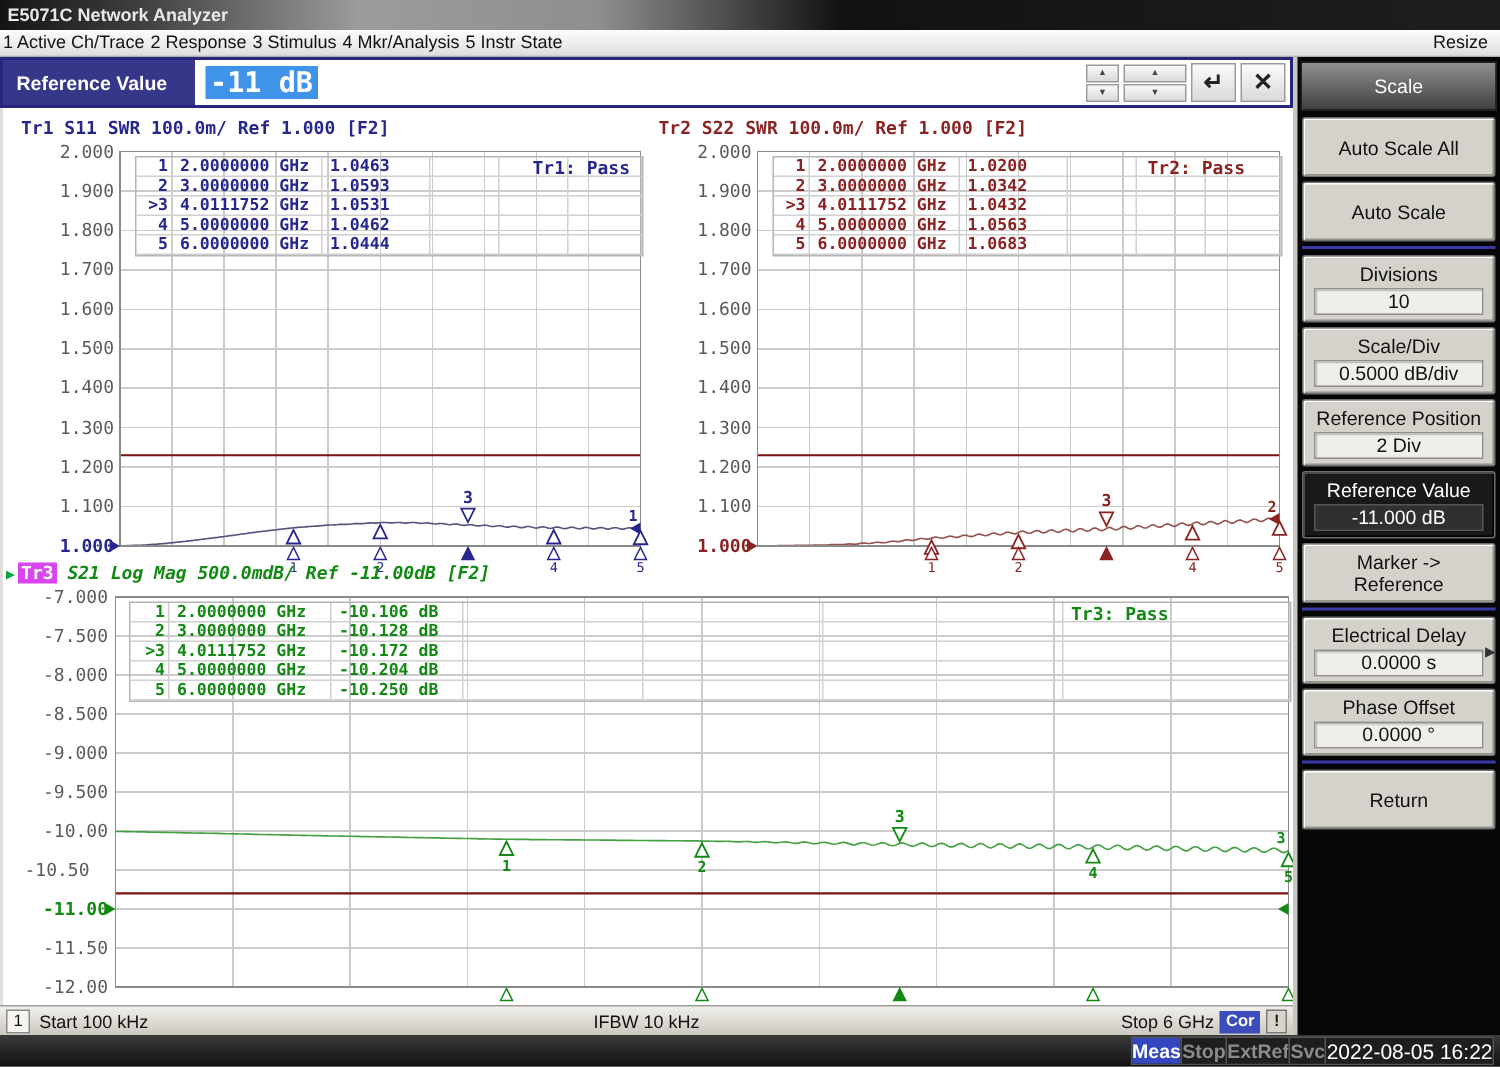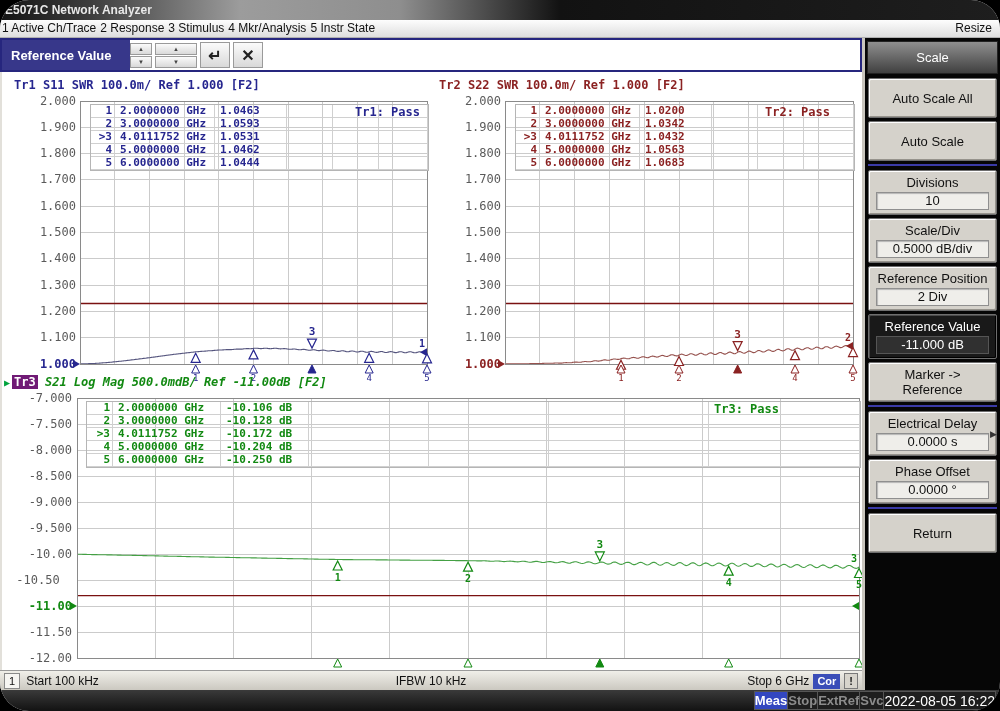--- a/index.html
+++ b/index.html
@@ -1,17 +1,17 @@
 <!DOCTYPE html>
 <html><head>
 <meta charset="utf-8">
 <style>
   html,body{margin:0;padding:0;background:#000;}
   #app{position:relative;width:1000px;height:711px;background:#fff;overflow:hidden;
-       font-family:"Liberation Sans",sans-serif;border-radius:29px;}
+       font-family:"Liberation Sans",sans-serif;}
   
   #titlebar{position:absolute;top:0;left:0;width:1000px;height:20px;
     background:linear-gradient(90deg,#141414 0%,#3d3d3d 9%,#9c9c9c 24%,#8e8e8e 40%,#121212 56%,#1e1e1e 100%);
     color:#e8e8e8;font-size:12px;font-weight:bold;line-height:20px;padding-left:5px;box-sizing:border-box;}
   #menubar{position:absolute;top:20px;left:0;width:1000px;height:18px;
     background:linear-gradient(#fdfdfd,#dedede);border-bottom:1px solid #b0b0b0;
     display:flex;align-items:center;font-size:12px;color:#111;box-sizing:border-box;}
   .menu-item{padding:0 2px;line-height:17px;}
   #menu-resize{margin-left:auto;padding:0 8px;}
   
@@ -97,20 +97,23 @@
         <span class="menu-item">2 Response</span>
         <span class="menu-item">3 Stimulus</span>
         <span class="menu-item">4 Mkr/Analysis</span>
         <span class="menu-item">5 Instr State</span>
       </span>
     <span class="menu-item" id="menu-resize">Resize</span>
   </div>
 
   <div id="entrybar">
     <div id="entry-label">Reference Value</div>
+    <div id="entry-input">
+      <span id="entry-value">-11 dB</span>
+    </div>
     <div id="entry-controls">
       <div class="spin">
         <div class="sbtn">
             <span>▲</span>
           </div>
         <div class="sbtn">
             <span>▼</span>
           </div>
       </div>
       <div class="spin wide">
@@ -340,21 +343,21 @@
         <div class="cell c-e"></div>
         <div class="cell c-e"></div>
         <div class="cell c-n">5</div>
         <div class="cell c-f">6.0000000 GHz</div>
         <div class="cell c-v">1.0683</div>
         <div class="cell c-e"></div>
         <div class="cell c-e"></div>
         <div class="cell c-e"></div>
       </div>
       <div class="pass" style="left: 763px; top: 33px; color: rgb(139, 34, 34);">Tr2: Pass</div>
-      <div class="chart-header" style="left: 2px; top: 303px;"><span class="act-arrow" style="color: rgb(0, 163, 61);">▶</span><span class="chip" style="background: #701a75;">Tr3</span><span style="color: rgb(18, 137, 18); font-style: italic;"> S21 Log Mag 500.0mdB/ Ref -11.00dB [F2]</span></div>
+      <div class="chart-header" style="left: 2px; top: 303px;"><span class="act-arrow" style="color: rgb(0, 163, 61);">▶</span><span class="chip" style="background: #d946ef;">Tr3</span><span style="color: rgb(18, 137, 18); font-style: italic;"> S21 Log Mag 500.0mdB/ Ref -11.00dB [F2]</span></div>
       <div class="tick" style="left: 2px; width: 68px; top: 319.5px;">-7.000</div>
       <div class="tick" style="left: 2px; width: 68px; top: 345.5px;">-7.500</div>
       <div class="tick" style="left: 2px; width: 68px; top: 371.5px;">-8.000</div>
       <div class="tick" style="left: 2px; width: 68px; top: 397.5px;">-8.500</div>
       <div class="tick" style="left: 2px; width: 68px; top: 423.5px;">-9.000</div>
       <div class="tick" style="left: 2px; width: 68px; top: 449.5px;">-9.500</div>
       <div class="tick" style="left: 2px; width: 68px; top: 475.5px;">-10.00</div>
       <div class="tick" style="left: 2px; width: 68px; top: 501.5px; text-align: center;">-10.50</div>
       <div class="tick ref" style="color: rgb(18, 137, 18); left: 2px; width: 68px; top: 527.5px;">-11.00</div>
       <div class="tick" style="left: 2px; width: 68px; top: 553.5px;">-11.50</div>

